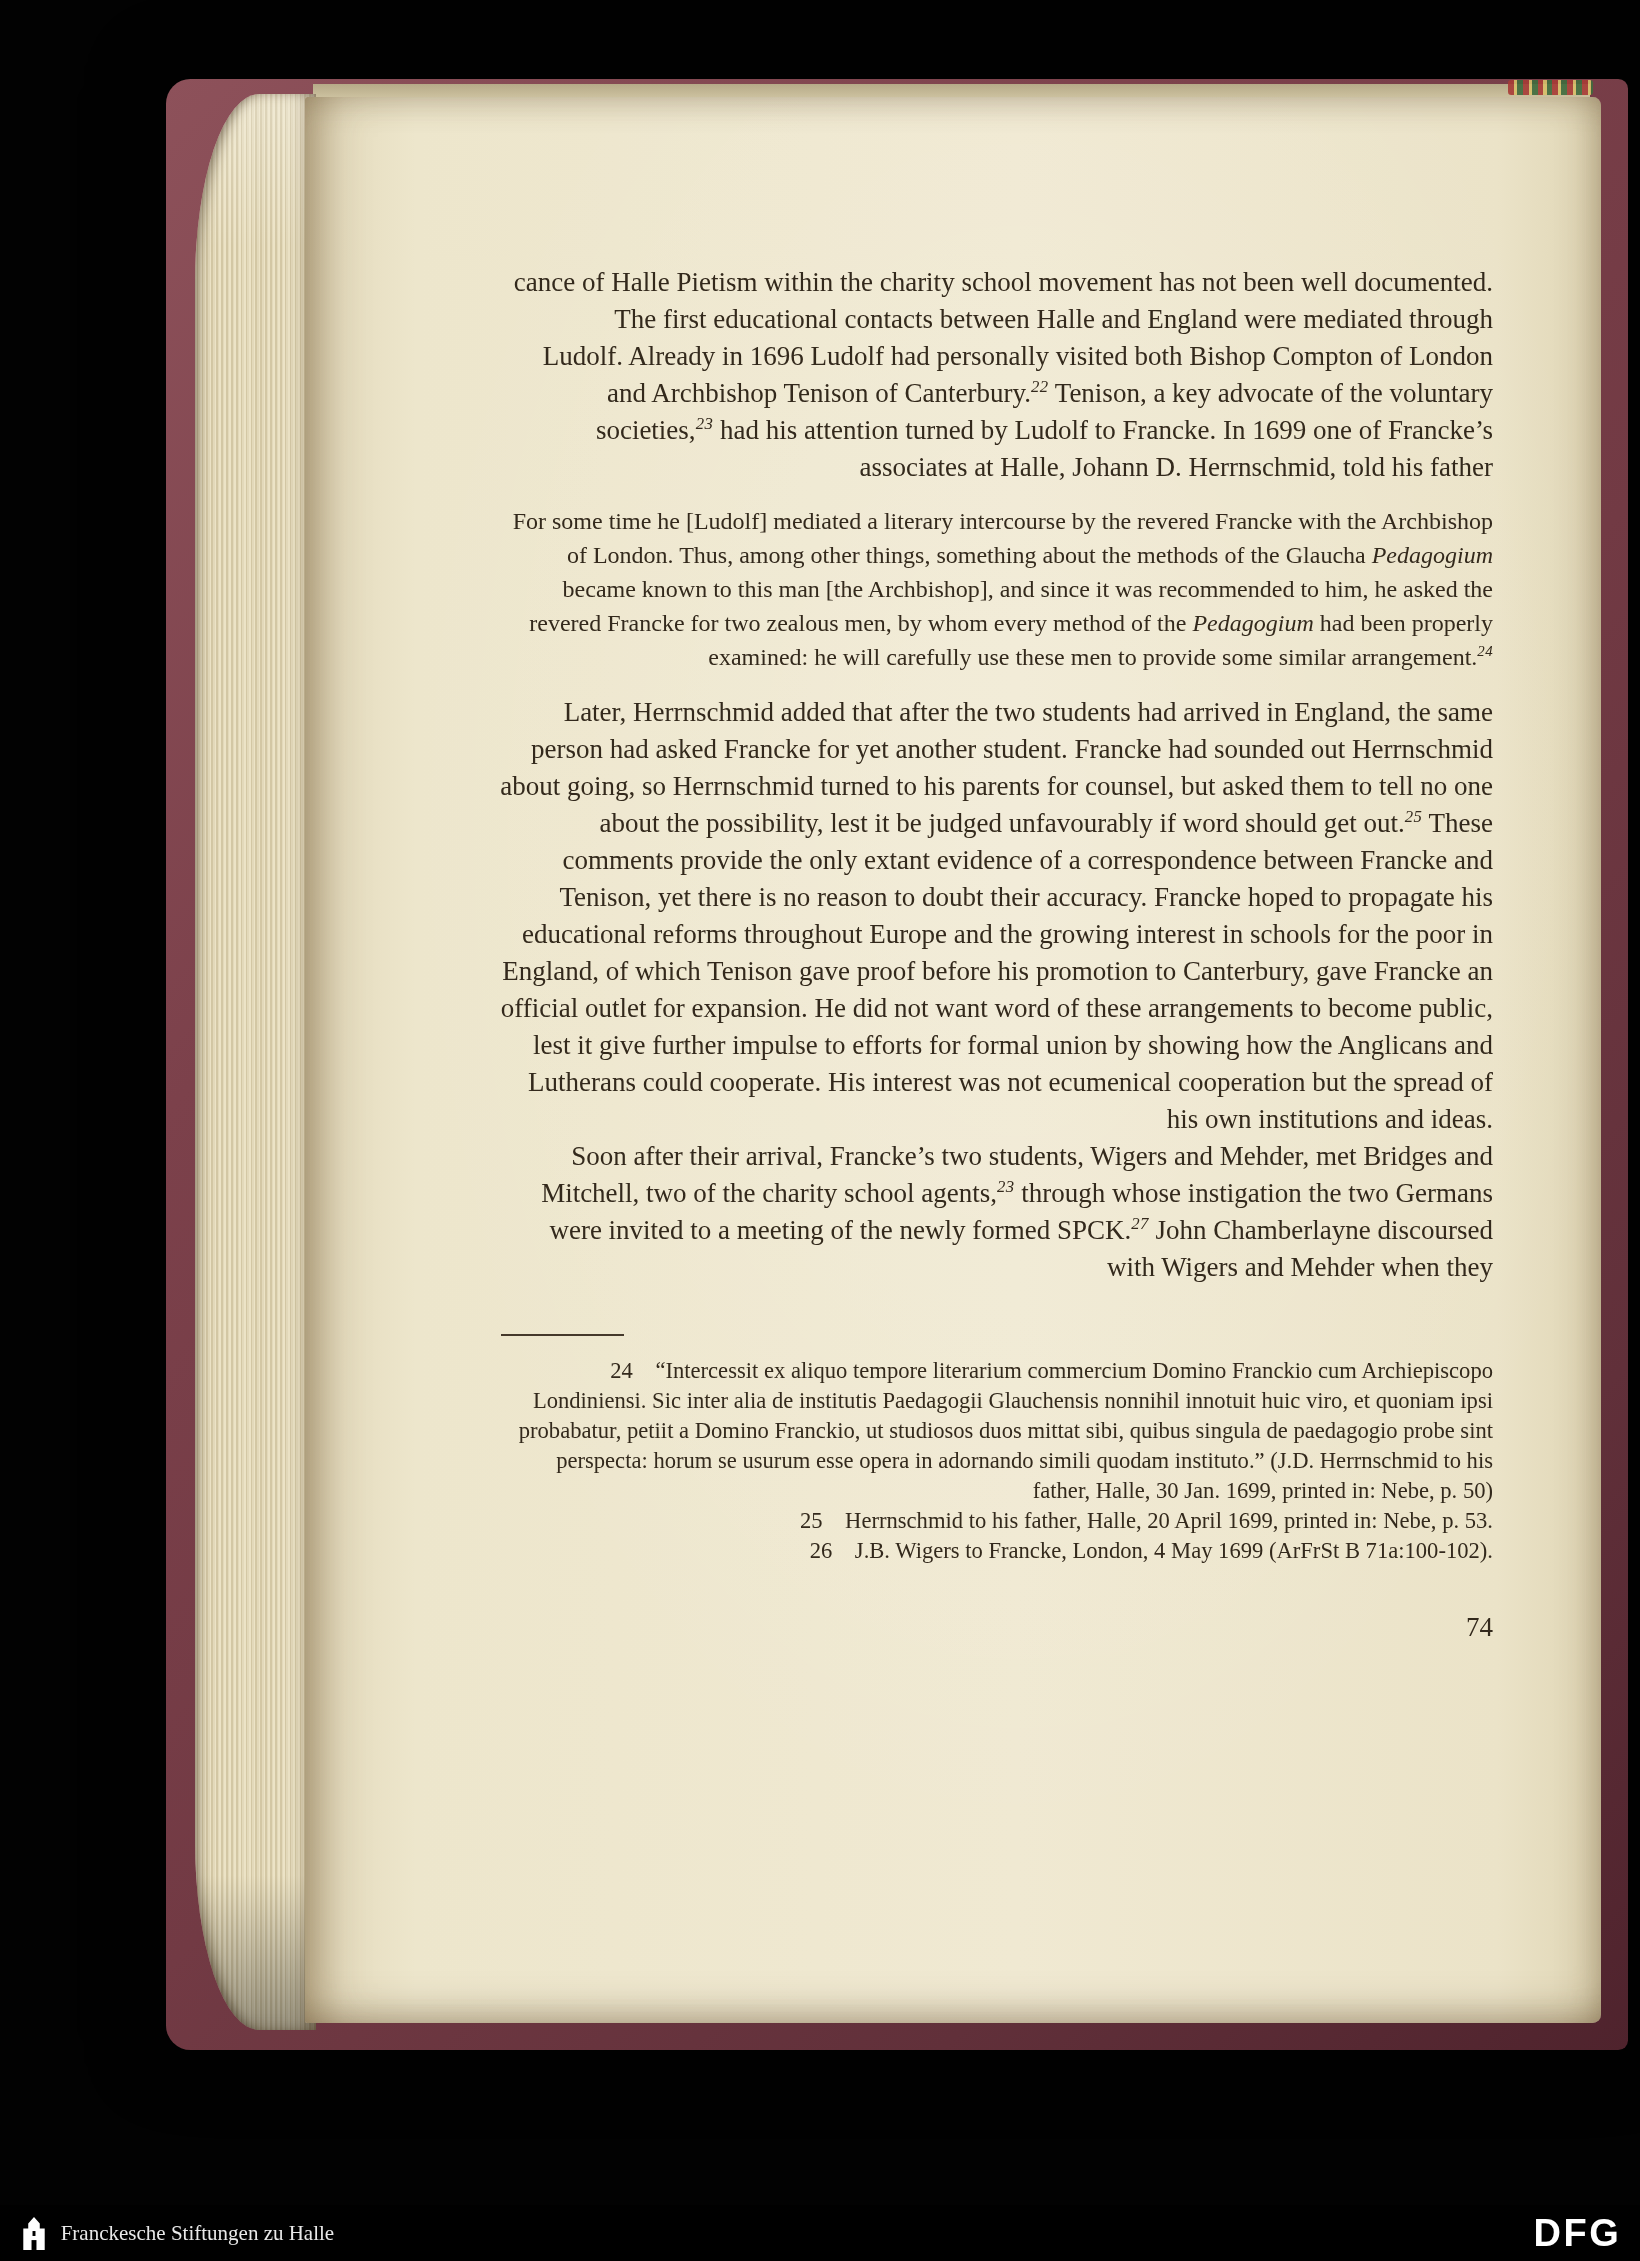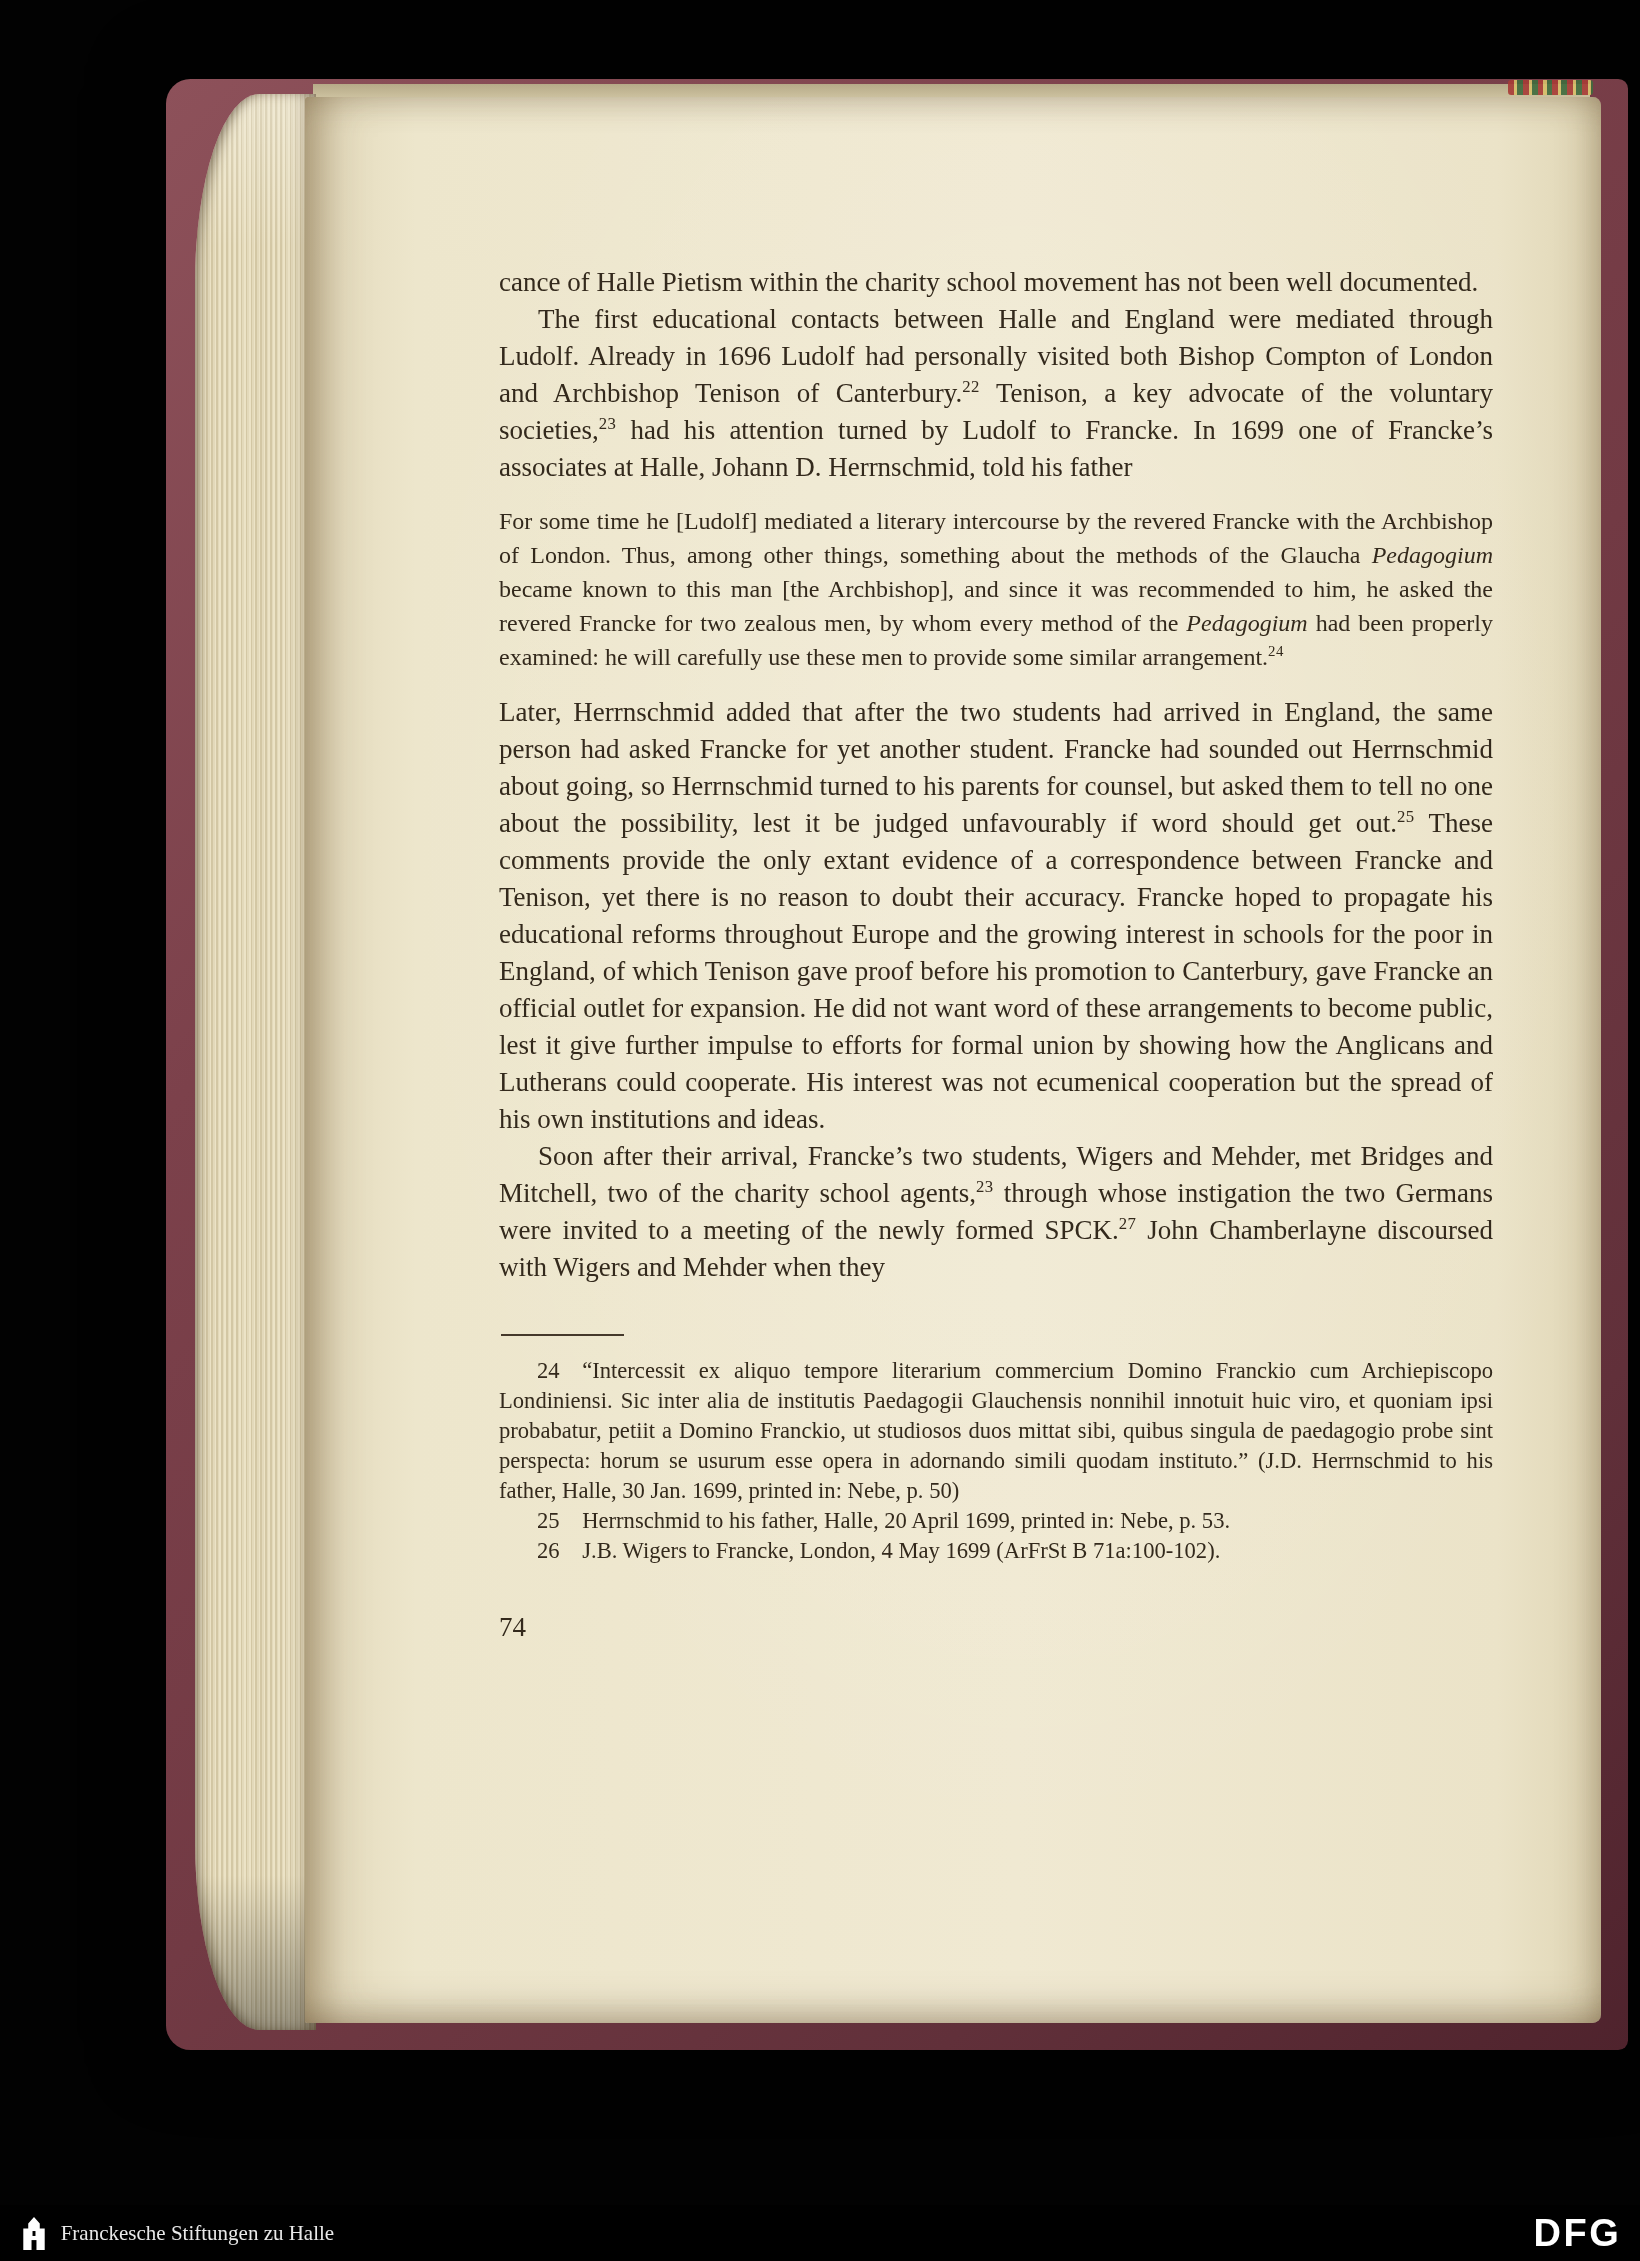--- a/index.html
+++ b/index.html
@@ -47,23 +47,23 @@
       inset -23px 0 41px -21.3px rgba(90,66,35,.38),
       inset 0 -28px 45px -26px rgba(90,66,35,.42),
       inset 0 21.3px 36px -23px rgba(110,90,55,.28);
   }
 
   
   .text-column{
     position:absolute;left:194px;top:167px;width:994px;
     color:#33291c;font-size:27px;line-height:37px;text-align:justify;
   }
-  .text-column p{margin:0;padding:0;}
+  .text-column p{margin:0;padding:0;text-align:right;}
   p.indent{text-indent:39px;}
-  sup{font-size:.62em;line-height:0;vertical-align:super;letter-spacing:0.4px;}
+  sup{font-size:.62em;line-height:0;vertical-align:super;letter-spacing:0.4px;font-style:italic;}
   i{font-style:italic;}
   .quote{font-size:24px;line-height:34px;margin:18px 0 19.7px 0 !important;}
   .fn-rule{width:123px;height:2.5px;background:#45392b;margin:48px 0 19.7px 1.6px;}
   p.fn{font-size:22.6px;line-height:30px;text-indent:38px;}
   .page-number{margin-top:43px !important;font-size:27px;text-align:left;}
 
   
   .footer-bar{
     position:absolute;left:0;bottom:0;width:1641px;height:56px;background:#000;
     display:flex;align-items:center;justify-content:space-between;

